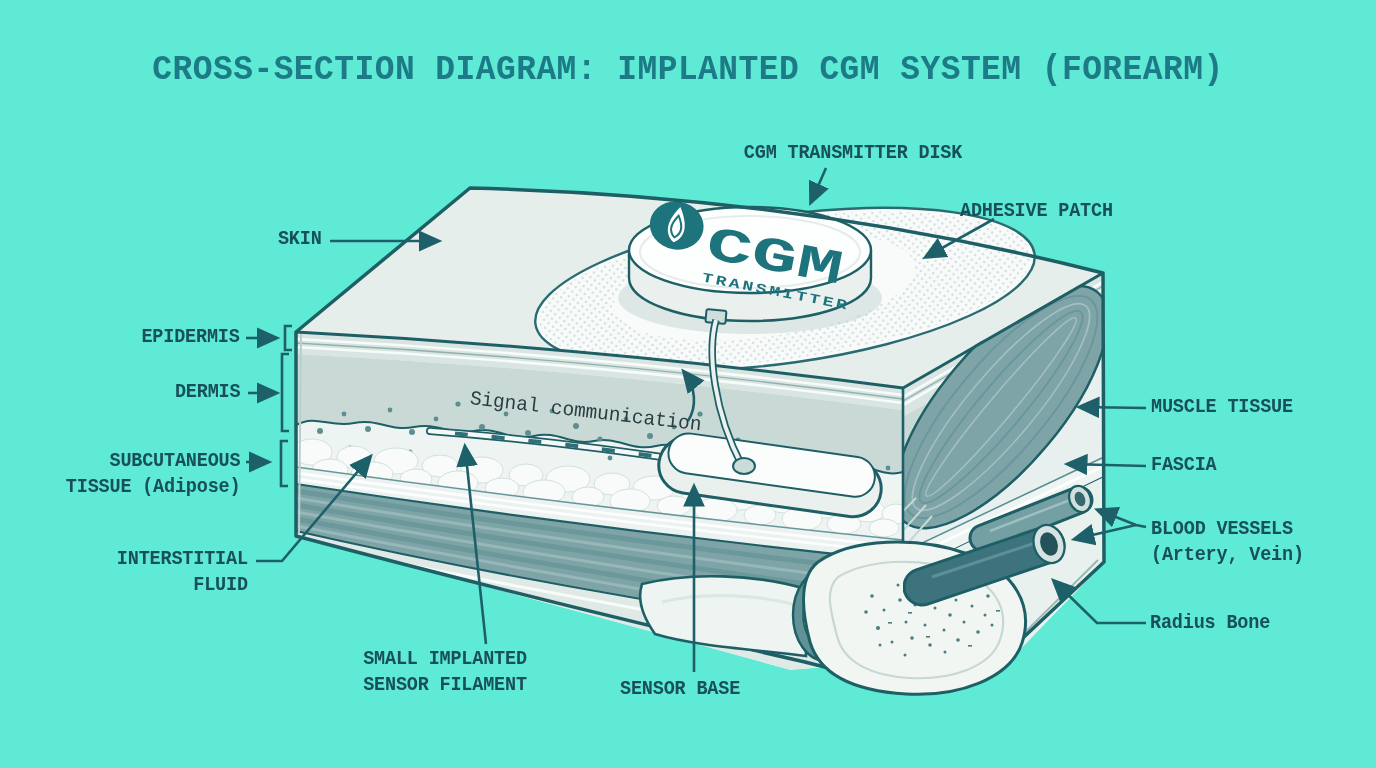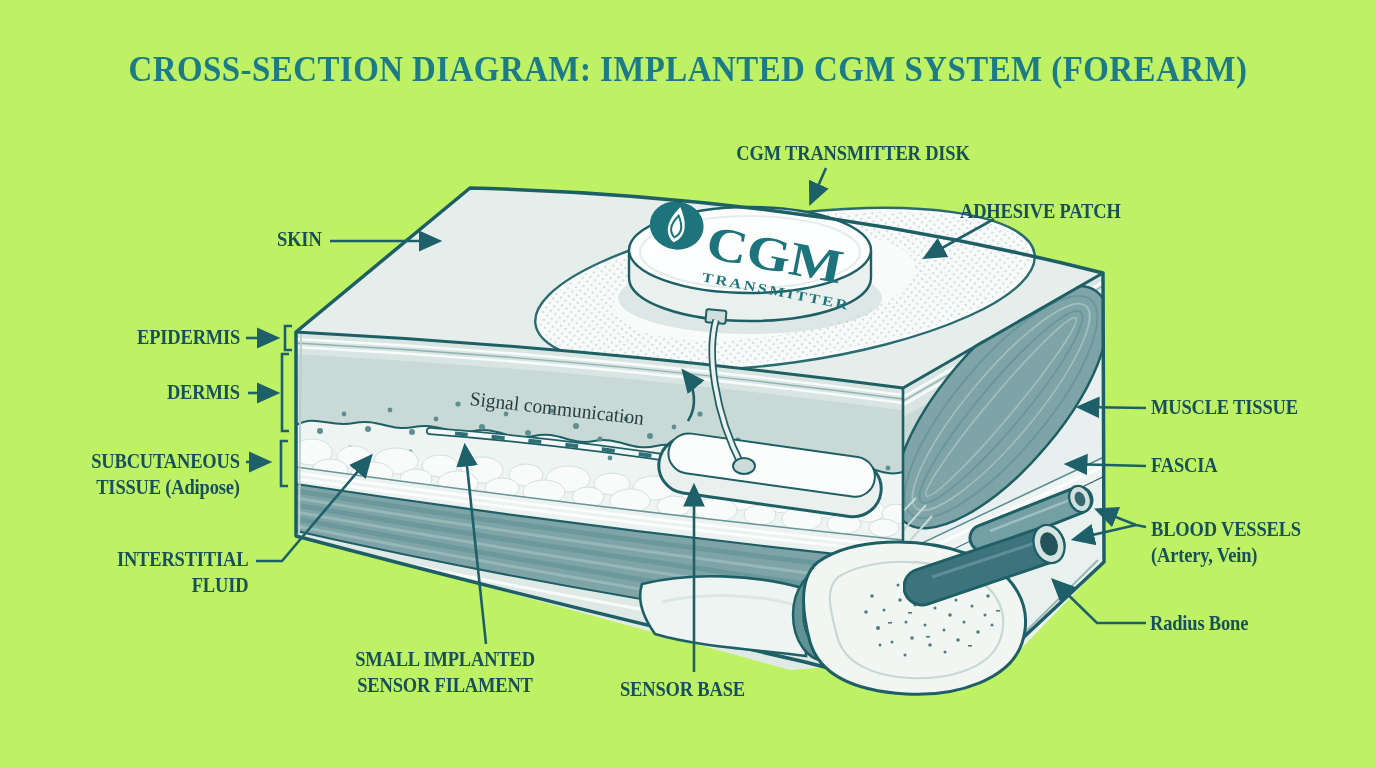--- a/index.html
+++ b/index.html
@@ -1,17 +1,17 @@
 <!DOCTYPE html>
 <html><head>
 <meta charset="utf-8">
 <style>
   html,body{margin:0;padding:0;background:#ffffff;}
-  #stage{position:relative;width:1376px;height:768px;background:#bef264;overflow:hidden;
-         font-family:Liberation Serif, serif;}
+  #stage{position:relative;width:1376px;height:768px;background:#5eead4;overflow:hidden;
+         font-family:Liberation Mono, monospace;}
   #art{position:absolute;left:0;top:0;}
   .title{position:absolute;left:0;right:0;top:50px;text-align:center;
          font-size:35px;font-weight:700;color:#1c7b86;letter-spacing:.5px;
          transform:scaleX(.94);}
   .lbl{position:absolute;font-weight:700;font-size:21px;color:#17505a;
        letter-spacing:-.2px;line-height:26px;white-space:nowrap;}
   .sx-l{transform:scaleX(.88);transform-origin:left center;}
   .sx-r{transform:scaleX(.88);transform-origin:right center;text-align:right;}
   .sx-c{transform:scaleX(.88);transform-origin:center center;text-align:center;}
   .note{position:absolute;left:470px;top:387px;font-size:20px;font-weight:500;

